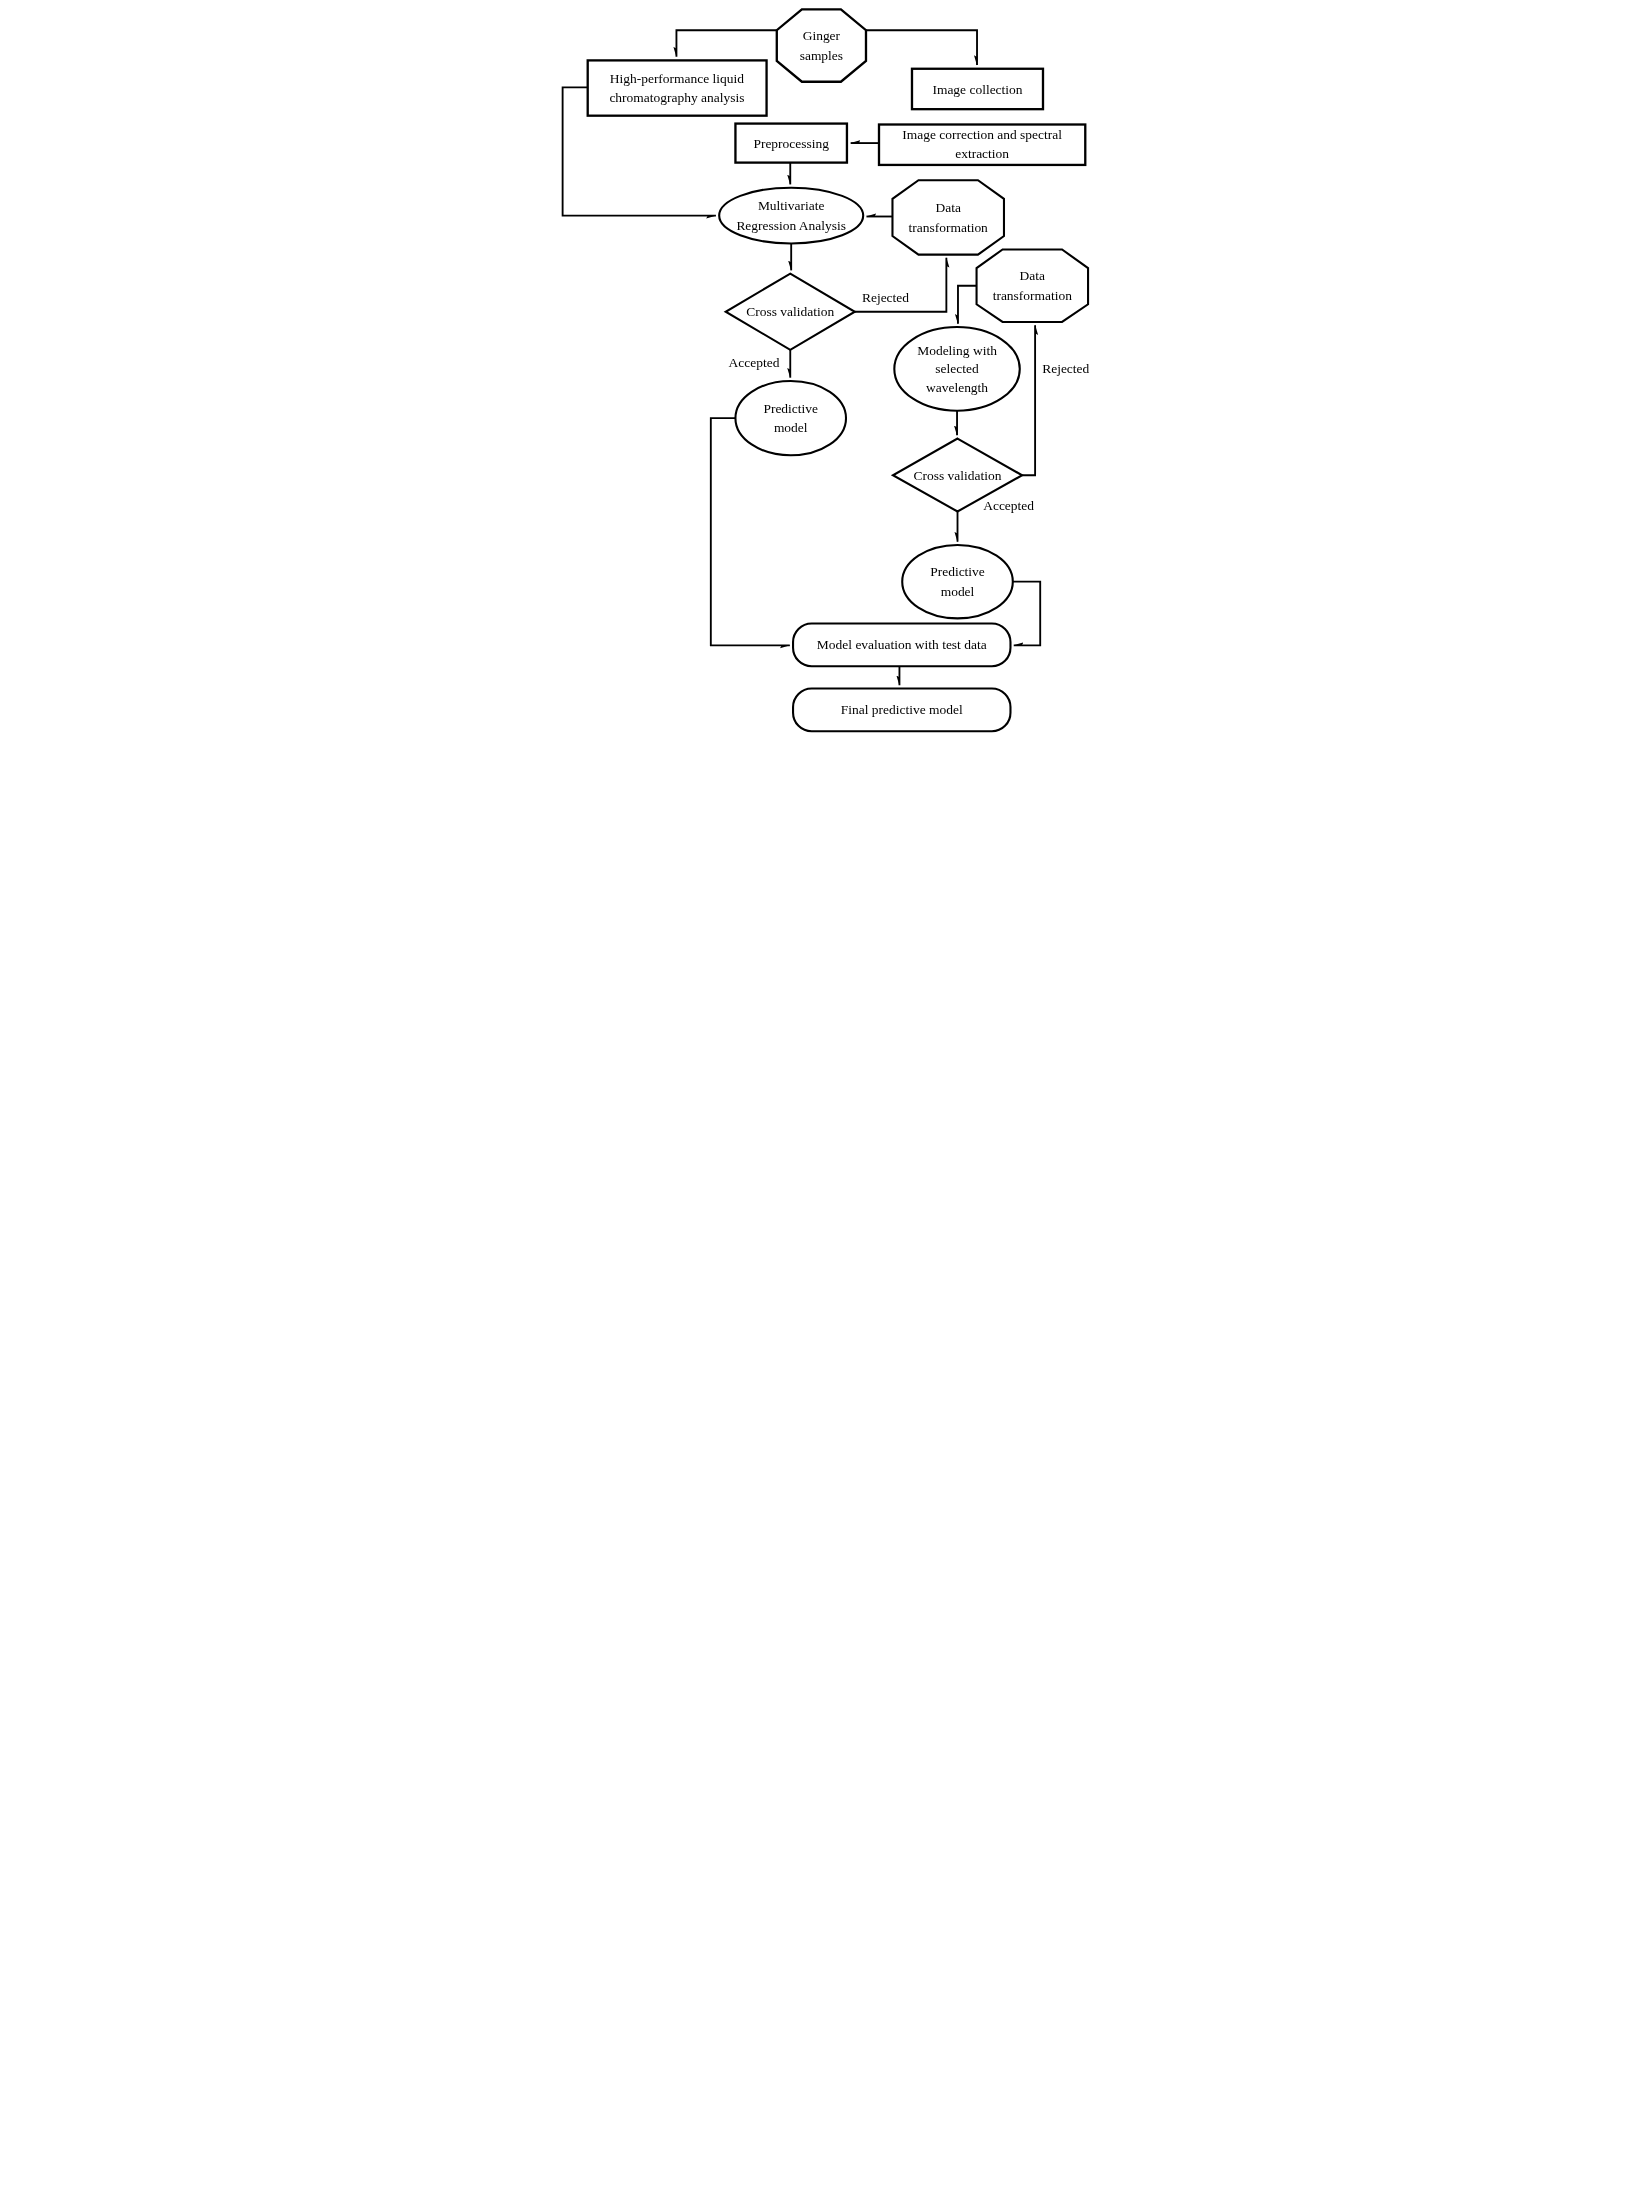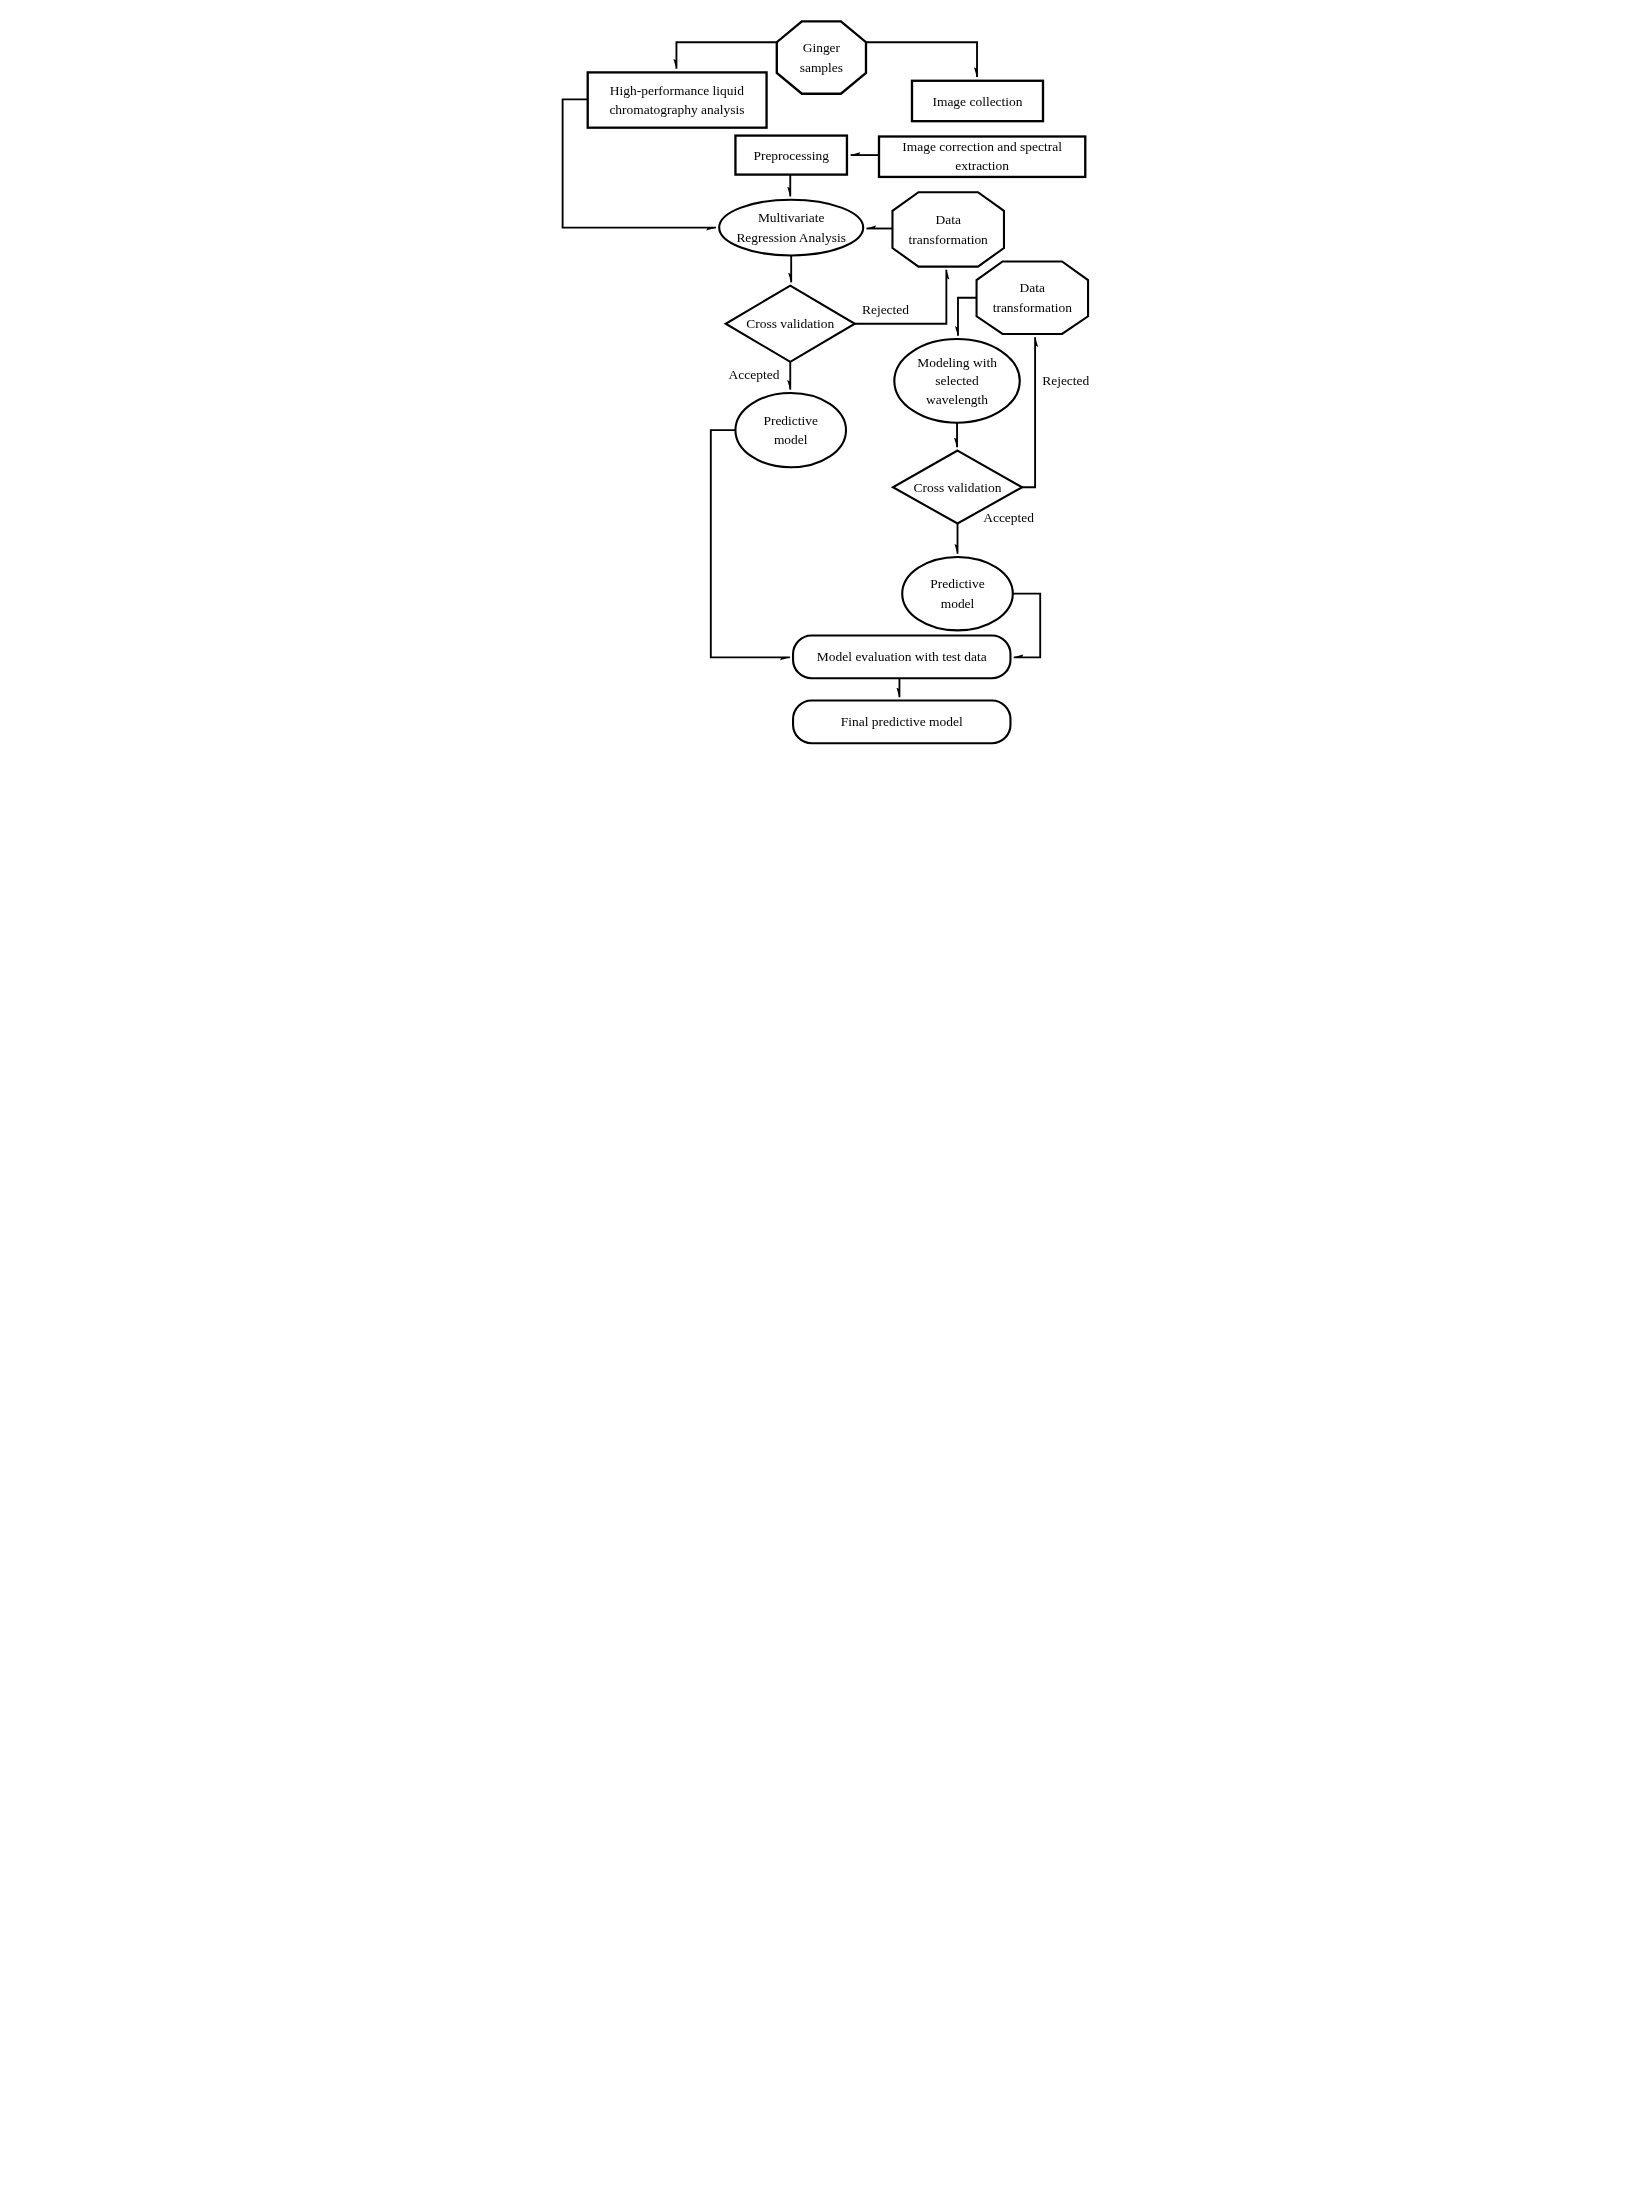--- a/index.html
+++ b/index.html
@@ -1,16 +1,16 @@
 <!DOCTYPE html>
 <html style="font-size:7.4px"><head>
 <meta charset="utf-8">
 <style>
   html, body { margin: 0; padding: 0; background: #ffffff; }
-  .page { width: 100%; max-width: 551px; margin: 12px auto; }
+  .page { width: 100%; max-width: 551px; margin: 0 auto; }
   svg { display: block; width: 100%; height: auto; }
   .shape { fill: #ffffff; stroke: #000000; stroke-width: 4.5; }
   .shape-thick { fill: #ffffff; stroke: #000000; stroke-width: 5; }
   .edge { fill: none; stroke: #000000; stroke-width: 4; }
   .node-label {
     font-family: "Liberation Serif", "DejaVu Serif", serif;
     font-size: 29px; fill: #000000;
     text-anchor: middle; dominant-baseline: central;
   }
   .edge-label {

